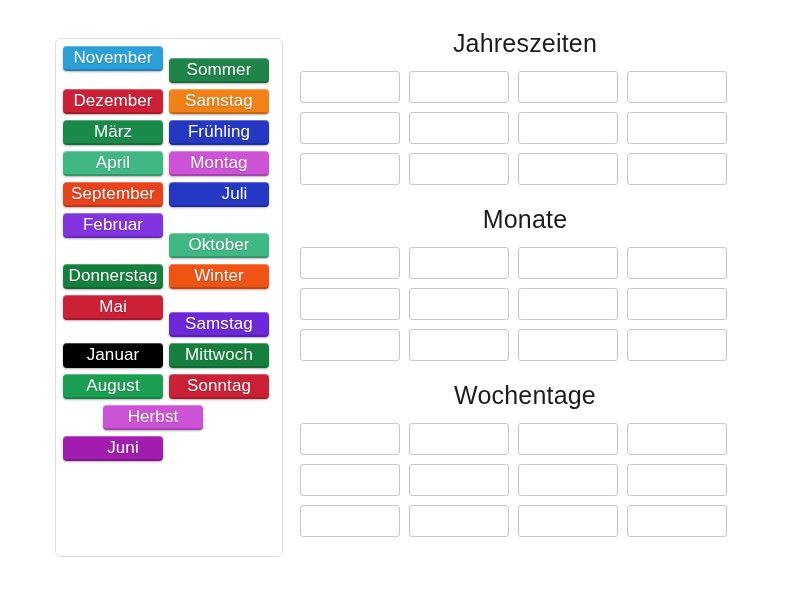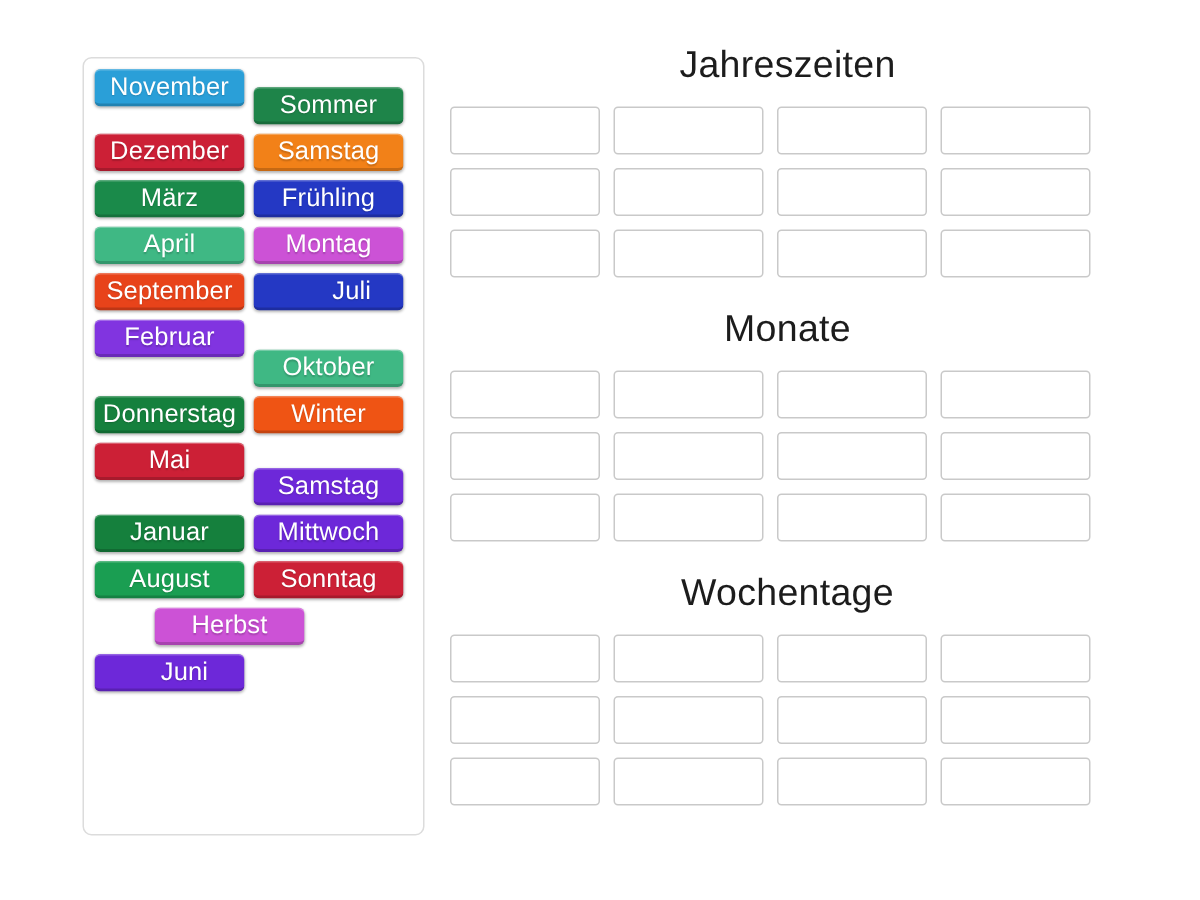--- a/index.html
+++ b/index.html
@@ -103,26 +103,26 @@
       <div class="tile" style="background: rgb(63, 184, 132);">April</div>
       <div class="tile" style="background: rgb(204, 82, 214);">Montag</div>
       <div class="tile" style="background: rgb(232, 67, 26);">September</div>
       <div class="tile" style="background: rgb(36, 56, 196); padding-left: 31px;">Juli</div>
       <div class="tile" style="background: rgb(129, 52, 224);">Februar</div>
       <div class="tile" style="background: rgb(63, 184, 132); margin-top: 20px;">Oktober</div>
       <div class="tile" style="background: #15803d;">Donnerstag</div>
       <div class="tile" style="background: rgb(239, 84, 20);">Winter</div>
       <div class="tile" style="background: rgb(204, 32, 54);">Mai</div>
       <div class="tile" style="background: #6d28d9; margin-top: 17px;">Samstag</div>
-      <div class="tile" style="background: #15803d;">Januar</div>
-      <div class="tile" style="background: #6d28d9;">Mittwoch</div>
+      <div class="tile" style="background: #000000;">Januar</div>
+      <div class="tile" style="background: #15803d;">Mittwoch</div>
       <div class="tile" style="background: rgb(26, 158, 82);">August</div>
       <div class="tile" style="background: rgb(204, 32, 54);">Sonntag</div>
       <div class="tile" style="background: rgb(204, 82, 214); margin-left: 40px;">Herbst</div>
-      <div class="tile" style="background: #6d28d9; padding-left: 20px;">Juni</div>
+      <div class="tile" style="background: #a21caf; padding-left: 20px;">Juni</div>
     </div>
 </div>
 
 <div id="categories">
     <div class="category" id="cat-1">
       <div class="category-title">Jahreszeiten</div>
       <div class="dropzone-grid">
         <div class="dropzone"></div>
         <div class="dropzone"></div>
         <div class="dropzone"></div>

